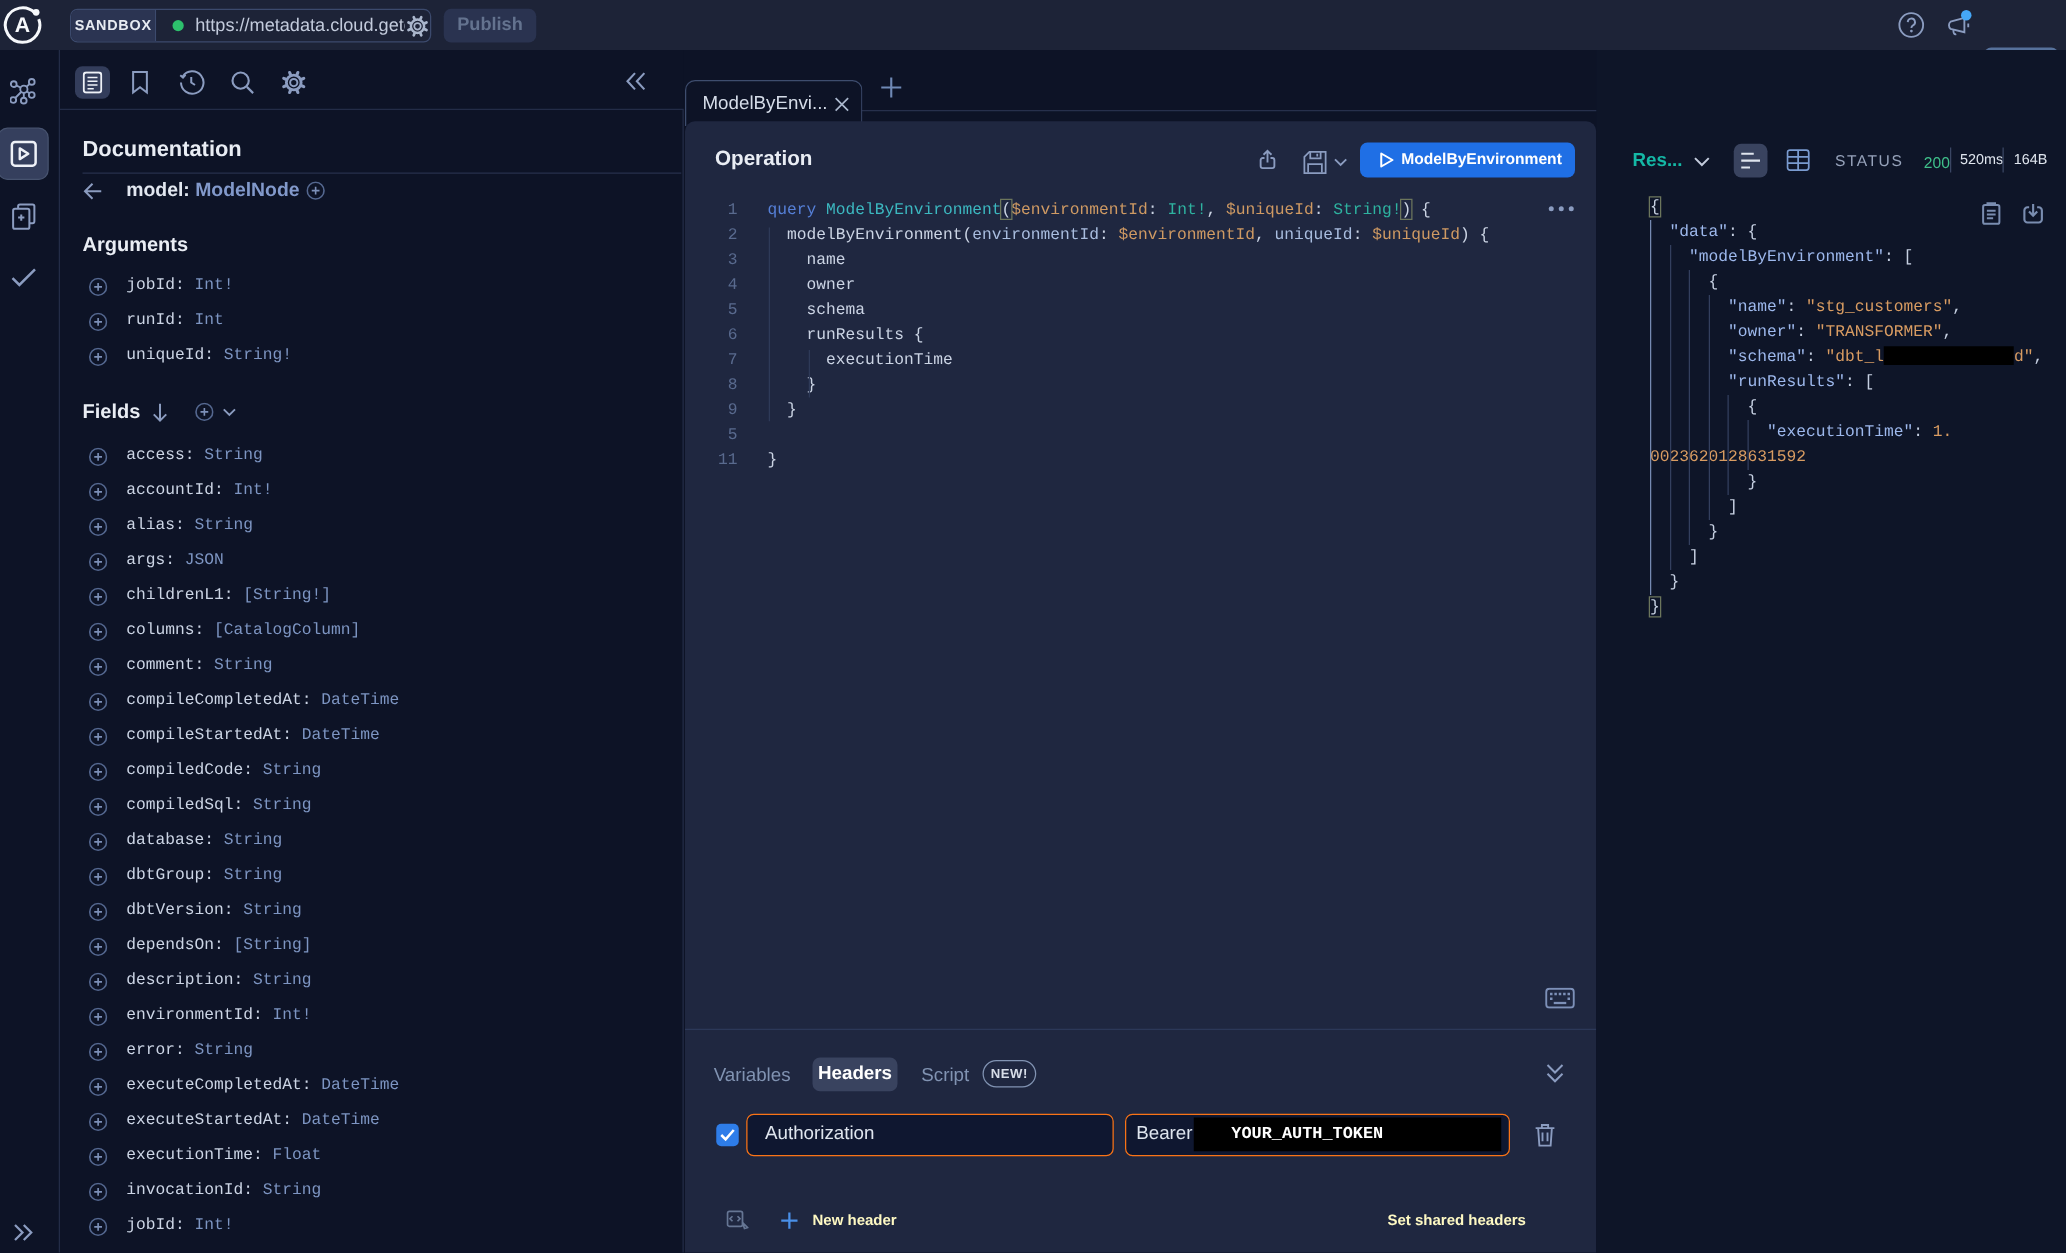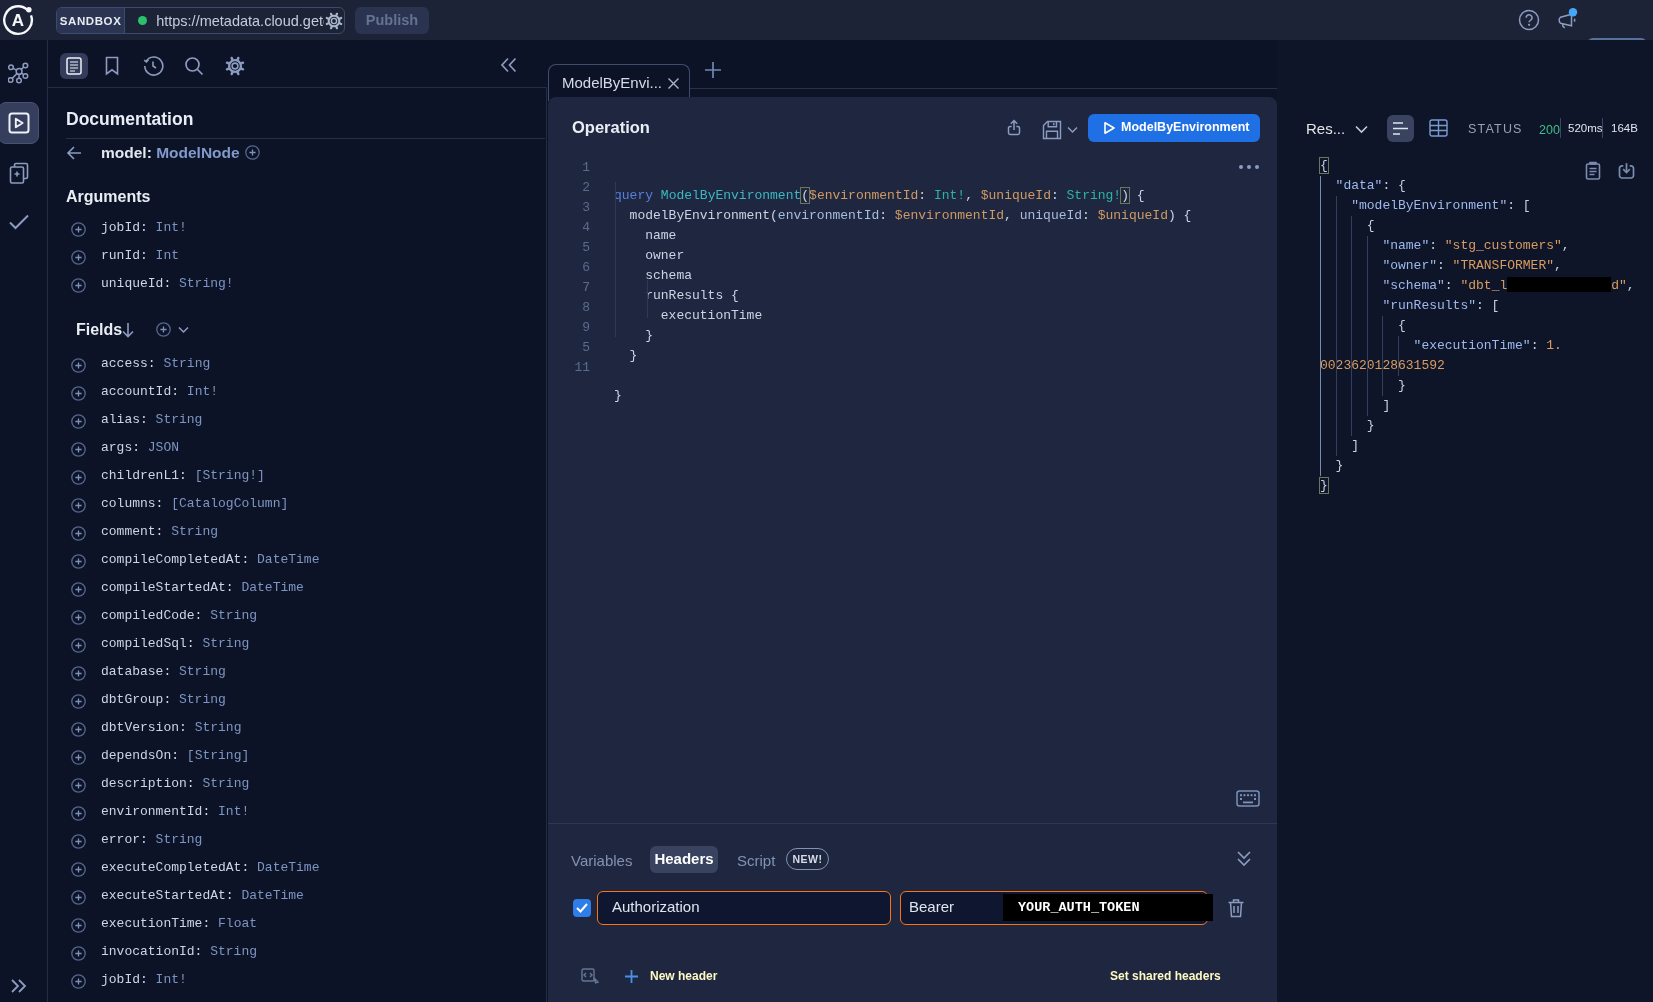--- a/index.html
+++ b/index.html
@@ -36,37 +36,37 @@
   #middle { position:absolute; left:548px; top:40px; width:729px; height:962px; background:#0d1326; }
   #tabline { position:absolute; left:0; top:48px; width:1105px; height:1px; background:#27304c; }
   #tab { position:absolute; left:0px; top:24px; width:142px; height:37px; border:1px solid #3e4d6e; border-bottom:none; border-radius:8px 8px 0 0; background:#0d1326; }
   #tabtxt { position:absolute; left:13px; top:9px; color:#d5dce8; font-size:15px; }
   #opcard { position:absolute; left:0; top:57px; width:729px; height:905px; background:#1f2740; border-radius:8px 8px 0 0; }
   #optitle { position:absolute; left:24px; top:21px; color:#e9edf4; font-size:16.5px; font-weight:bold; }
   #runbtn { position:absolute; left:540px; top:17px; width:172px; height:28px; background:#1f6fe5; border-radius:6px; color:#fff; font-weight:bold; font-size:12.5px; }
   #runbtn span { position:absolute; left:33px; top:6px; }
 
   
-  .cl { position:absolute; left:0; height:20px; width:700px; font-family:"Liberation Mono",monospace; font-size:13px; line-height:20px; white-space:pre; color:#cbd4e4;margin-top:28px; }
+  .cl { position:absolute; left:0; height:20px; width:700px; font-family:"Liberation Mono",monospace; font-size:13px; line-height:20px; white-space:pre; color:#cbd4e4; }
   .lnum { position:absolute; width:30px; text-align:right; font-family:"Liberation Mono",monospace; font-size:13px; line-height:20px; color:#596a8e; }
   .kw { color:#5680d8; }
   .opname { color:#3cb8c0; }
   .vari { color:#cf9a63; }
   .typ { color:#2eb3a0; }
   .argn { color:#a9bddf; }
   .brk { outline:1px solid #6c765c; }
   .iguide { position:absolute; width:1px; background:#2e3a58; }
 
   
   #botdiv { position:absolute; left:0; top:726px; width:729px; height:1px; background:#2c3858; }
   #vtabs { position:absolute; left:0; top:755px; width:729px; height:32px; }
   #headerschip { position:absolute; left:102px; top:-6px; width:68px; height:27px; background:#39435f; border-radius:6px; color:#fff; font-weight:bold; font-size:15px; text-align:center; line-height:26px; }
   #newbadge { position:absolute; left:238px; top:-4px; width:43px; height:22px; border:1px solid #8193b2; border-radius:11px; color:#d7dde8; font-size:10.5px; font-weight:bold; text-align:center; line-height:20px; letter-spacing:0.5px; }
   .inputbox { position:absolute; height:34px; background:#0f1730; border:1px solid #f97316; border-radius:6px; color:#dfe5ee; font-size:15px; }
-  #blackbar { position:absolute; left:54px; top:2px; width:210px; height:27px; background:#000; color:#fff; font-family:"Liberation Mono",monospace; font-size:13.5px; font-weight:bold; line-height:27px; padding-left:15px;margin-left:48px; }
+  #blackbar { position:absolute; left:54px; top:2px; width:246px; height:27px; background:#000; color:#fff; font-family:"Liberation Mono",monospace; font-size:13.5px; font-weight:bold; line-height:27px; padding-left:30px; }
   .bluebold { color:#fef9c3; font-weight:bold; font-size:12px; }
 
   
   #resp { position:absolute; left:1277px; top:40px; width:376px; height:962px; background:#0e1528; }
   .rl { position:absolute; left:36px; height:20px; font-family:"Liberation Mono",monospace; font-size:13px; line-height:20px; white-space:pre; color:#c6d0e2; }
   .jkey { color:#9db8ec; }
   .jval { color:#d99c62; }
   .rguide { position:absolute; width:1px; background:#333f5e; }
 </style>
 </head>
@@ -180,21 +180,21 @@
   <svg class="abs" style="left:18px;top:106px" width="16" height="14" viewBox="0 0 16 14">
     <path d="M8 1L2 7l6 6M2.3 7H15" fill="none" stroke="#8b9cc0" stroke-width="1.6"></path>
   </svg>
   <div class="abs" style="left:53px;top:104px;font-size:15.5px;font-weight:bold;color:#e2e7f0">model: <span style="color:#8299cb">ModelNode</span></div>
   <svg class="abs" style="left:197px;top:105px" width="15" height="15" viewBox="0 0 15 15">
     <circle cx="7.5" cy="7.5" r="6.7" fill="none" stroke="#54678f" stroke-width="1.3"></circle>
     <path d="M7.5 4.4v6.2M4.4 7.5h6.2" stroke="#7d90b8" stroke-width="1.3"></path>
   </svg>
 
   <div class="h2" style="left:18px;top:148px">Arguments</div>
-  <div class="h2" style="left:28px;top:281px">Fields</div>
+  <div class="h2" style="left:18px;top:281px">Fields</div>
   <svg class="abs" style="left:73px;top:282px" width="14" height="16" viewBox="0 0 14 16">
     <path d="M7 1v13M2 9.5L7 14.5l5-5" fill="none" stroke="#8b9cc0" stroke-width="1.6"></path>
   </svg>
   <svg class="abs" style="left:108px;top:282px" width="15" height="15" viewBox="0 0 15 15">
     <circle cx="7.5" cy="7.5" r="6.7" fill="none" stroke="#54678f" stroke-width="1.3"></circle>
     <path d="M7.5 4.4v6.2M4.4 7.5h6.2" stroke="#7d90b8" stroke-width="1.3"></path>
   </svg>
   <svg class="abs" style="left:130px;top:286px" width="11" height="8" viewBox="0 0 11 8">
     <path d="M1 1.5l4.5 4.5L10 1.5" fill="none" stroke="#8b9cc0" stroke-width="1.5"></path>
   </svg>
@@ -503,21 +503,21 @@
     </svg>
     <svg class="abs" style="left:76px;top:872px" width="15" height="15" viewBox="0 0 15 15">
       <path d="M7.5 1v13M1 7.5h13" stroke="#4a90e8" stroke-width="1.8"></path>
     </svg>
     <div class="abs bluebold" style="left:102px;top:872px">New header</div>
     <div class="abs bluebold" style="left:562px;top:872px">Set shared headers</div>
   </div>
 </div>
 
 <div id="resp">
-    <div class="abs" style="left:29px;top:80px;color:#e5e5e5;font-size:15px;font-weight:normal">Res...</div>
+    <div class="abs" style="left:29px;top:80px;color:#14b8a6;font-size:15px;font-weight:bold">Res...</div>
   <svg class="abs" style="left:78px;top:85px" width="13" height="9" viewBox="0 0 13 9">
     <path d="M1 1.5l5.5 5.5L12 1.5" fill="none" stroke="#c3cbdc" stroke-width="1.6"></path>
   </svg>
   <div class="abs" style="left:110px;top:75px;width:27px;height:27px;background:#39435f;border-radius:6px"></div>
   <svg class="abs" style="left:115px;top:81px" width="17" height="15" viewBox="0 0 17 15">
     <g stroke="#dfe5ee" stroke-width="1.7">
       <path d="M1 2h10M1 7.5h15M1 13h7"></path>
     </g>
   </svg>
   <svg class="abs" style="left:152px;top:79px" width="19" height="18" viewBox="0 0 19 18">

